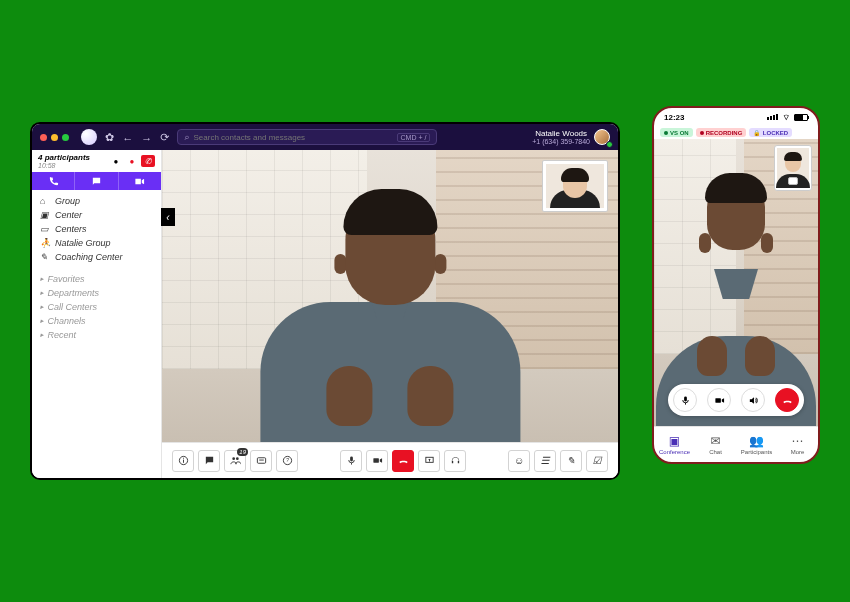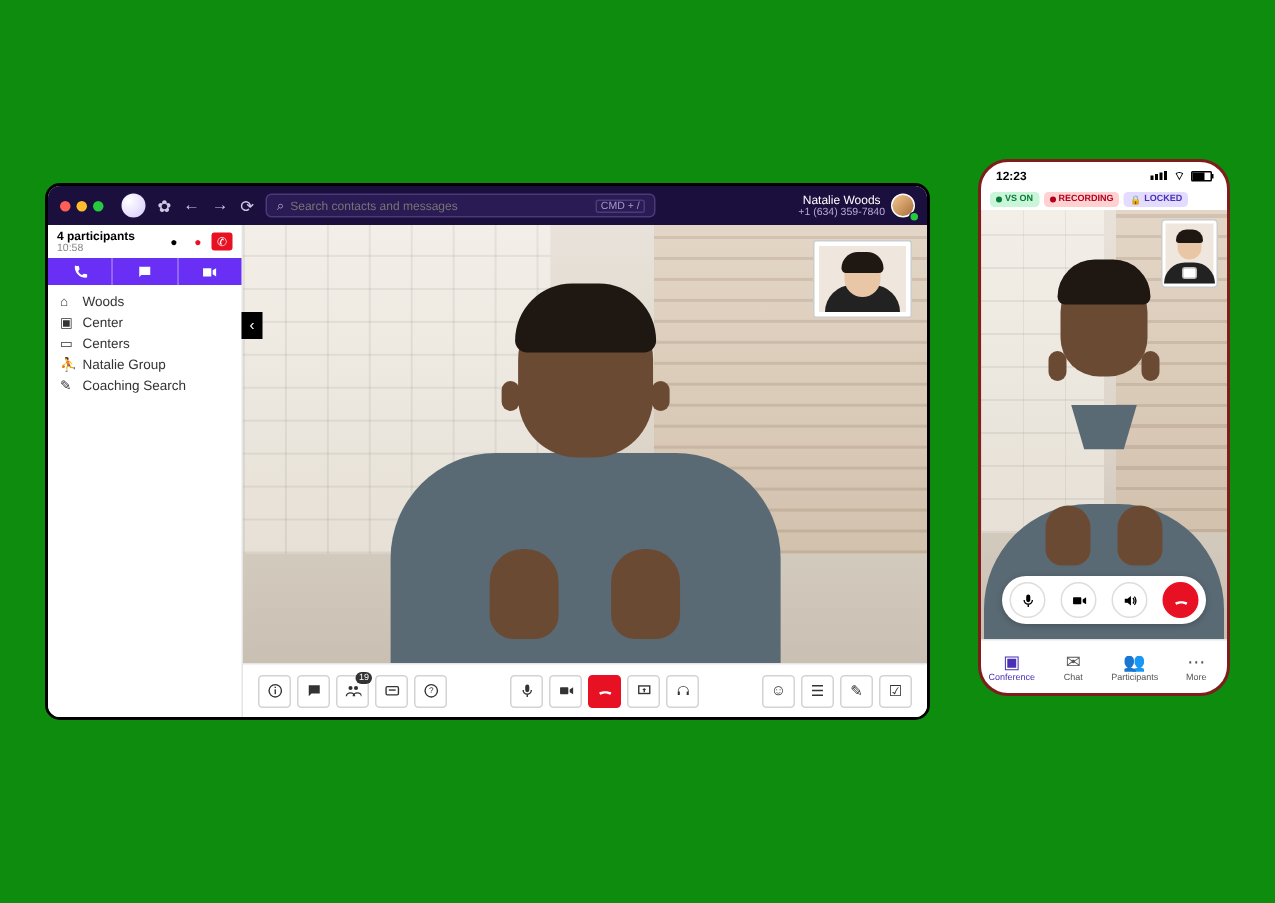--- a/index.html
+++ b/index.html
@@ -16,21 +16,21 @@
 .search { flex:1; display:flex; align-items:center; background:#2a1b55; border:1px solid #4a3a78; border-radius:4px; height:16px; padding:0 6px; gap:4px; max-width:260px; }
 .search input { flex:1; background:none; border:none; outline:none; color:#a89ac9; font-size:8px; }
 .kbd { font-size:7px; color:#a89ac9; border:1px solid #4a3a78; border-radius:2px; padding:0 3px; }
 .userbox { margin-left:auto; display:flex; align-items:center; gap:4px; color:#fff; }
 .userbox .txt { text-align:center; }
 .userbox .name { font-size:8px; }
 .userbox .phone { font-size:7px; color:#b8aad8; }
 .avatar { width:16px; height:16px; border-radius:50%; background:linear-gradient(135deg,#f5c690,#a86e3a); border:1px solid #fff; }
 .avatar.st::after{content:"";display:block;width:5px;height:5px;border-radius:50%;background:#27c93f;position:relative;left:11px;top:11px;border:1px solid #1b0f3e;}
 
-.body { flex:1; display:flex; min-height:0; }
+.body { flex:1; display:flex; min-height:0;font-style:italic; }
 
 
 .sidebar { width:130px; background:#fff; border-right:1px solid #e5e5e5; display:flex; flex-direction:column; font-size:9px; }
 .part-row { display:flex; align-items:center; justify-content:space-between; padding:3px 6px; }
 .part-txt .p1{font-size:8px;font-weight:600;} .part-txt .p2{font-size:7px;color:#888;}
 .mini-ctrl { display:flex; gap:2px; align-items:center; }
 .mini-btn { width:14px; height:12px; display:flex; align-items:center; justify-content:center; font-size:8px; border-radius:2px; }
 .mini-btn.rec{color:#000}
 .mini-btn.hang{background:#e81123;color:#fff}
 .tabs3 { display:flex; }
@@ -182,37 +182,54 @@
           </div>
         <div class="tab3">
             <svg class="ic" viewBox="0 0 24 24" fill="currentColor">
               <path d="M3 6h12v12H3zM17 9l5-3v12l-5-3z"></path>
             </svg>
           </div>
       </div>
       <div class="nav">
         <div class="nav-item">
             <span class="ic">⌂</span>
-            <span>Woods</span>
+            <span>Group</span>
           </div>
         <div class="nav-item">
             <span class="ic">▣</span>
             <span>Center</span>
           </div>
         <div class="nav-item">
             <span class="ic">▭</span>
             <span>Centers</span>
           </div>
         <div class="nav-item">
             <span class="ic">⛹</span>
             <span>Natalie Group</span>
           </div>
         <div class="nav-item">
             <span class="ic">✎</span>
-            <span>Coaching Search</span>
+            <span>Coaching Center</span>
+          </div>
+      </div>
+      <div class="sections">
+        <div class="sec-item">
+            <span>Favorites</span>
+          </div>
+        <div class="sec-item">
+            <span>Departments</span>
+          </div>
+        <div class="sec-item">
+            <span>Call Centers</span>
+          </div>
+        <div class="sec-item">
+            <span>Channels</span>
+          </div>
+        <div class="sec-item">
+            <span>Recent</span>
           </div>
       </div>
     </div>
 
     <div class="main">
       <div class="collapse">‹</div>
       <div class="vid">
         <div class="person-bg"></div>
         <div class="window-grid"></div>
         <div class="window-grid r2"></div>

